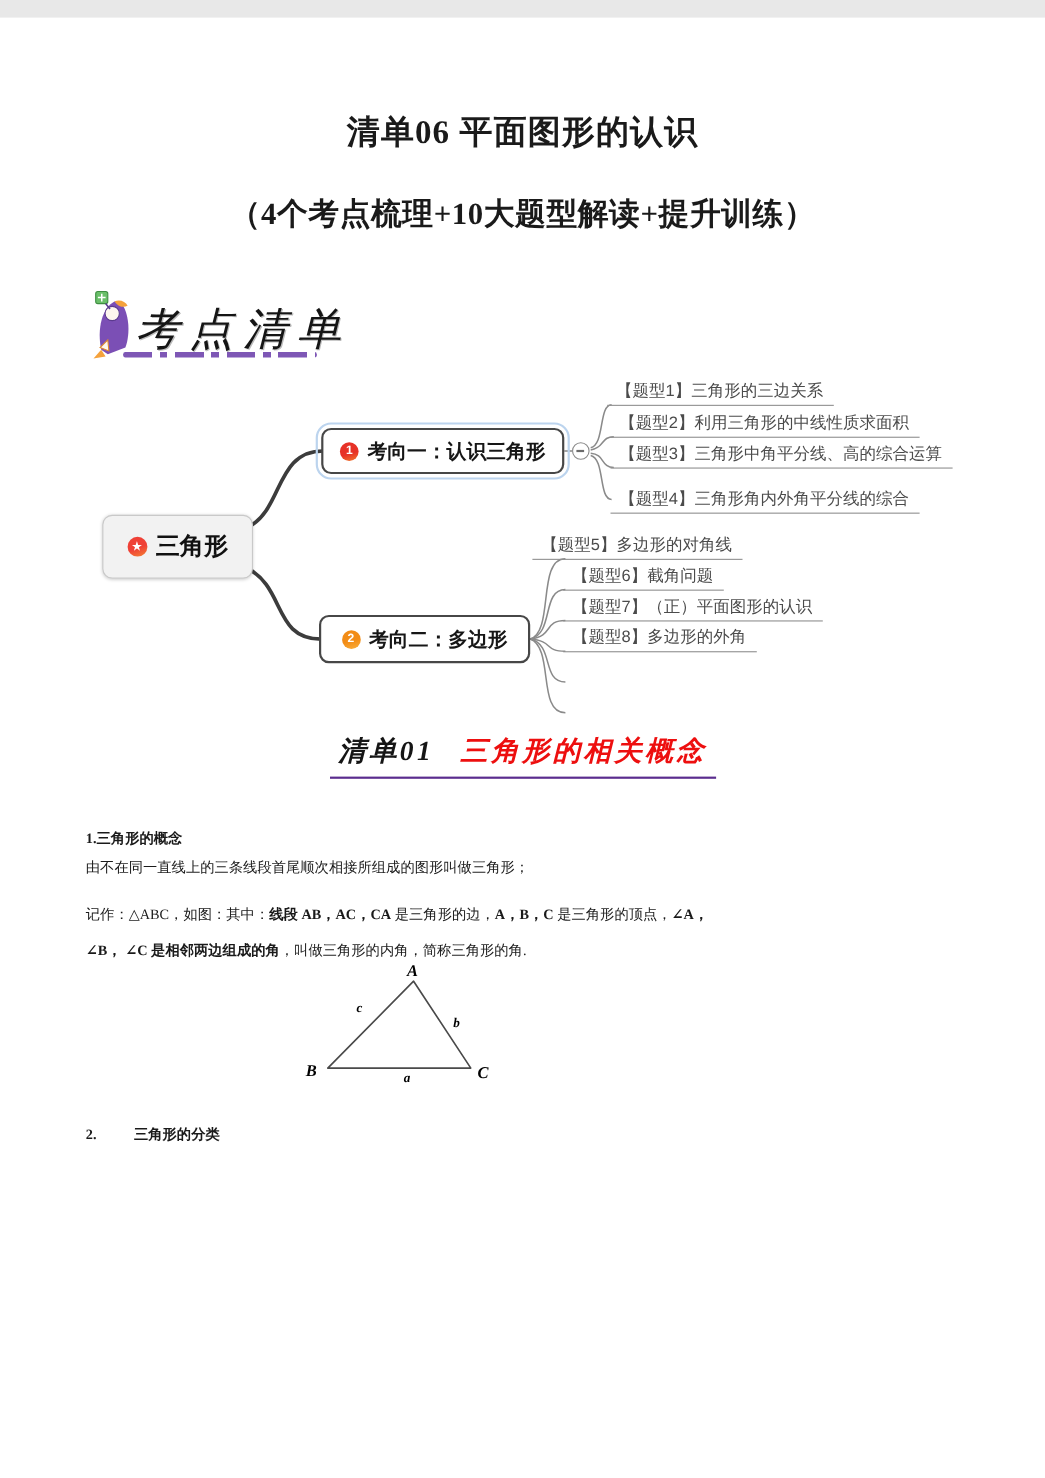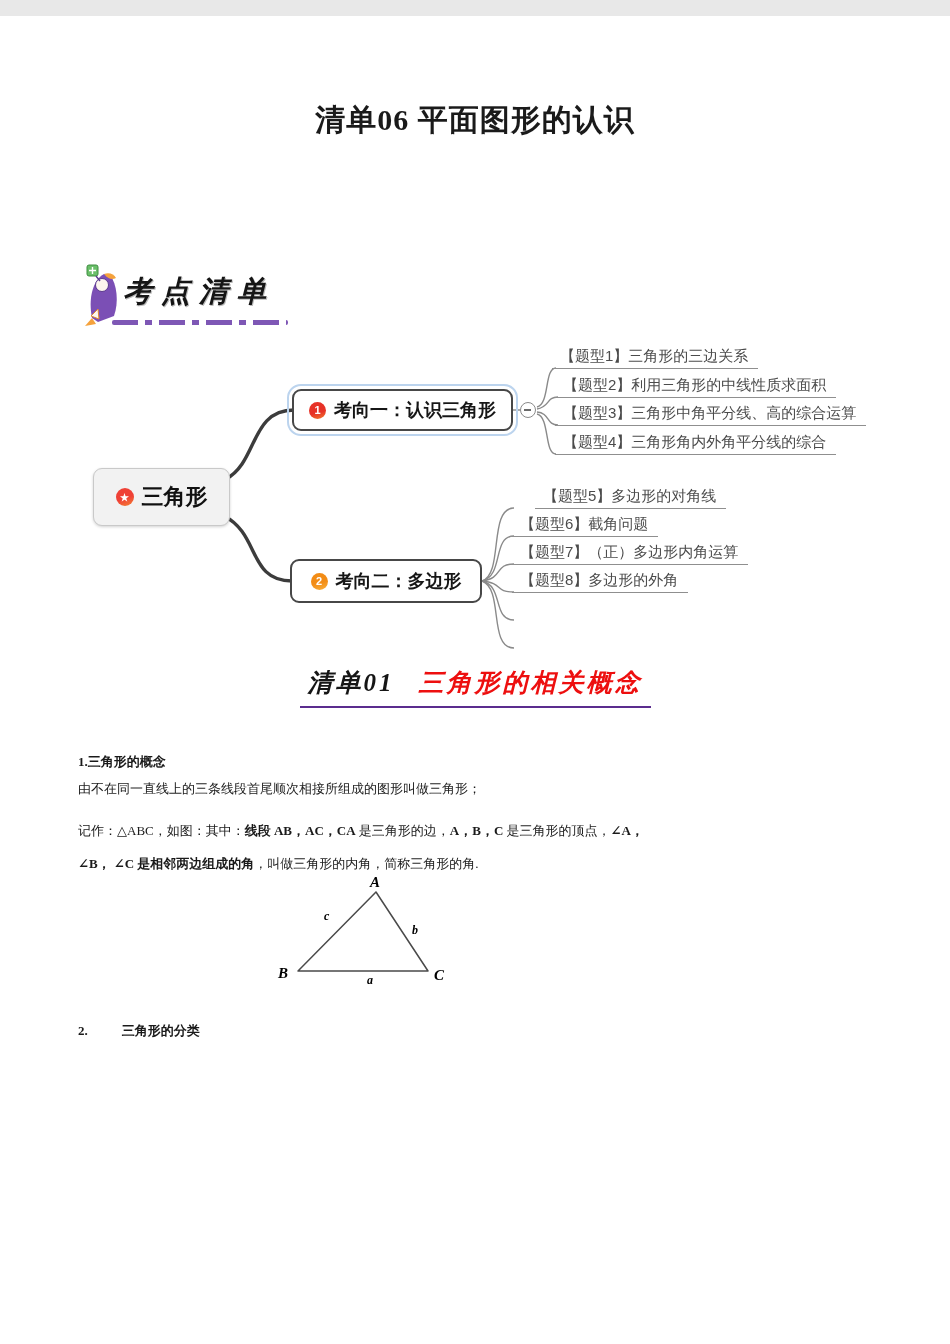--- a/index.html
+++ b/index.html
@@ -14,21 +14,21 @@
     font-size:30px;font-weight:700;letter-spacing:1px;
   }
   .doc-subtitle{
     left:0;right:0;top:160px;text-align:center;
     font-size:28px;font-weight:700;letter-spacing:0.5px;
   }
   
   .banner{left:83px;top:246px;width:260px;height:70px;}
   .banner-text{
     position:absolute;left:40px;top:10px;
-    font-size:29px;font-weight:700;font-style:italic;letter-spacing:9px;color:#151515;
+    font-size:40px;font-weight:400;font-style:italic;letter-spacing:9px;color:#151515;
     text-shadow:1px 1px 0 #bbb;white-space:nowrap;
   }
   .banner-rule{
     position:absolute;left:29px;top:58px;width:176px;height:5px;border-radius:2px;
     background:repeating-linear-gradient(90deg,#7e57b5 0 26px,rgba(0,0,0,0) 26px 33px,#7e57b5 33px 40px,rgba(0,0,0,0) 40px 47px);
   }
   
   .mindmap{left:0;top:315px;width:950px;height:340px;}
   .mm-svg{position:absolute;left:0;top:0;}
   .node{
@@ -87,20 +87,21 @@
   
   .tri-fig{left:276px;top:858px;width:184px;height:116px;}
   .tri-label{font-family:"Liberation Serif",serif;font-style:italic;font-weight:700;}
 </style>
 </head>
 <body>
 
 <div class="page">
 
   <div class="abs doc-title">清单06 平面图形的认识</div>
+  <div class="abs doc-subtitle">（4个考点梳理+10大题型解读+提升训练）</div>
 
   <div class="abs banner">
     <svg class="abs" style="left:0;top:2px" width="42" height="66" viewBox="0 0 42 66">
       <path d="M21 10 C10 16 5 34 9 54 L15 58 L31 52 C36 38 34 20 27 11 Z" fill="#7b4fb5"></path>
       <path d="M21 10 C26 8 31 10 33 14 C29 16 25 15 21 10 Z" fill="#f5a23c"></path>
       <circle cx="19" cy="21" r="6.5" fill="#fdf6ee" stroke="#5b3a8e" stroke-width="1"></circle>
       <path d="M9 54 L2 62 L13 60 Z" fill="#f5a23c"></path>
       <path d="M15 45 L8 52 L16 55 Z" fill="#fdf6ee" stroke="#e08a2e" stroke-width="1"></path>
       <rect x="4" y="1" width="11" height="11" rx="2" fill="#6abf69" stroke="#3e8e41" stroke-width="1"></rect>
       <path d="M9.5 3 L9.5 10 M6 6.5 L13 6.5" stroke="#ffffff" stroke-width="1.4"></path>
@@ -145,25 +146,25 @@
     <div class="collapse-btn"></div>
 
     <div class="node node-branch node-b2">
       <span class="badge badge-2">2</span>
       <span>考向二：多边形</span>
     </div>
 
     <div class="mm-item" style="left:552px;top:16px">【题型1】三角形的三边关系</div>
     <div class="mm-item" style="left:555px;top:45px">【题型2】利用三角形的中线性质求面积</div>
     <div class="mm-item" style="left:555px;top:73px">【题型3】三角形中角平分线、高的综合运算</div>
-    <div class="mm-item" style="left:555px;top:102px">【题型4】三角形角内外角平分线的综合</div>
+    <div class="mm-item" style="left:555px;top:114px">【题型4】三角形角内外角平分线的综合</div>
 
-    <div class="mm-item" style="left:535px;top:156px">【题型5】多边形的对角线</div>
+    <div class="mm-item" style="left:484px;top:156px">【题型5】多边形的对角线</div>
     <div class="mm-item" style="left:512px;top:184px">【题型6】截角问题</div>
-    <div class="mm-item" style="left:512px;top:212px">【题型7】（正）多边形内角运算</div>
+    <div class="mm-item" style="left:512px;top:212px">【题型7】（正）平面图形的认识</div>
     <div class="mm-item" style="left:512px;top:240px">【题型8】多边形的外角</div>
   </div>
 
   <div class="abs section-hd">
     <span class="wrap">
       <span class="section-prefix">清单01</span><span class="section-title">三角形的相关概念</span>
     </span>
   </div>
 
   <div class="abs body-line concept-heading">1.三角形的概念</div>

